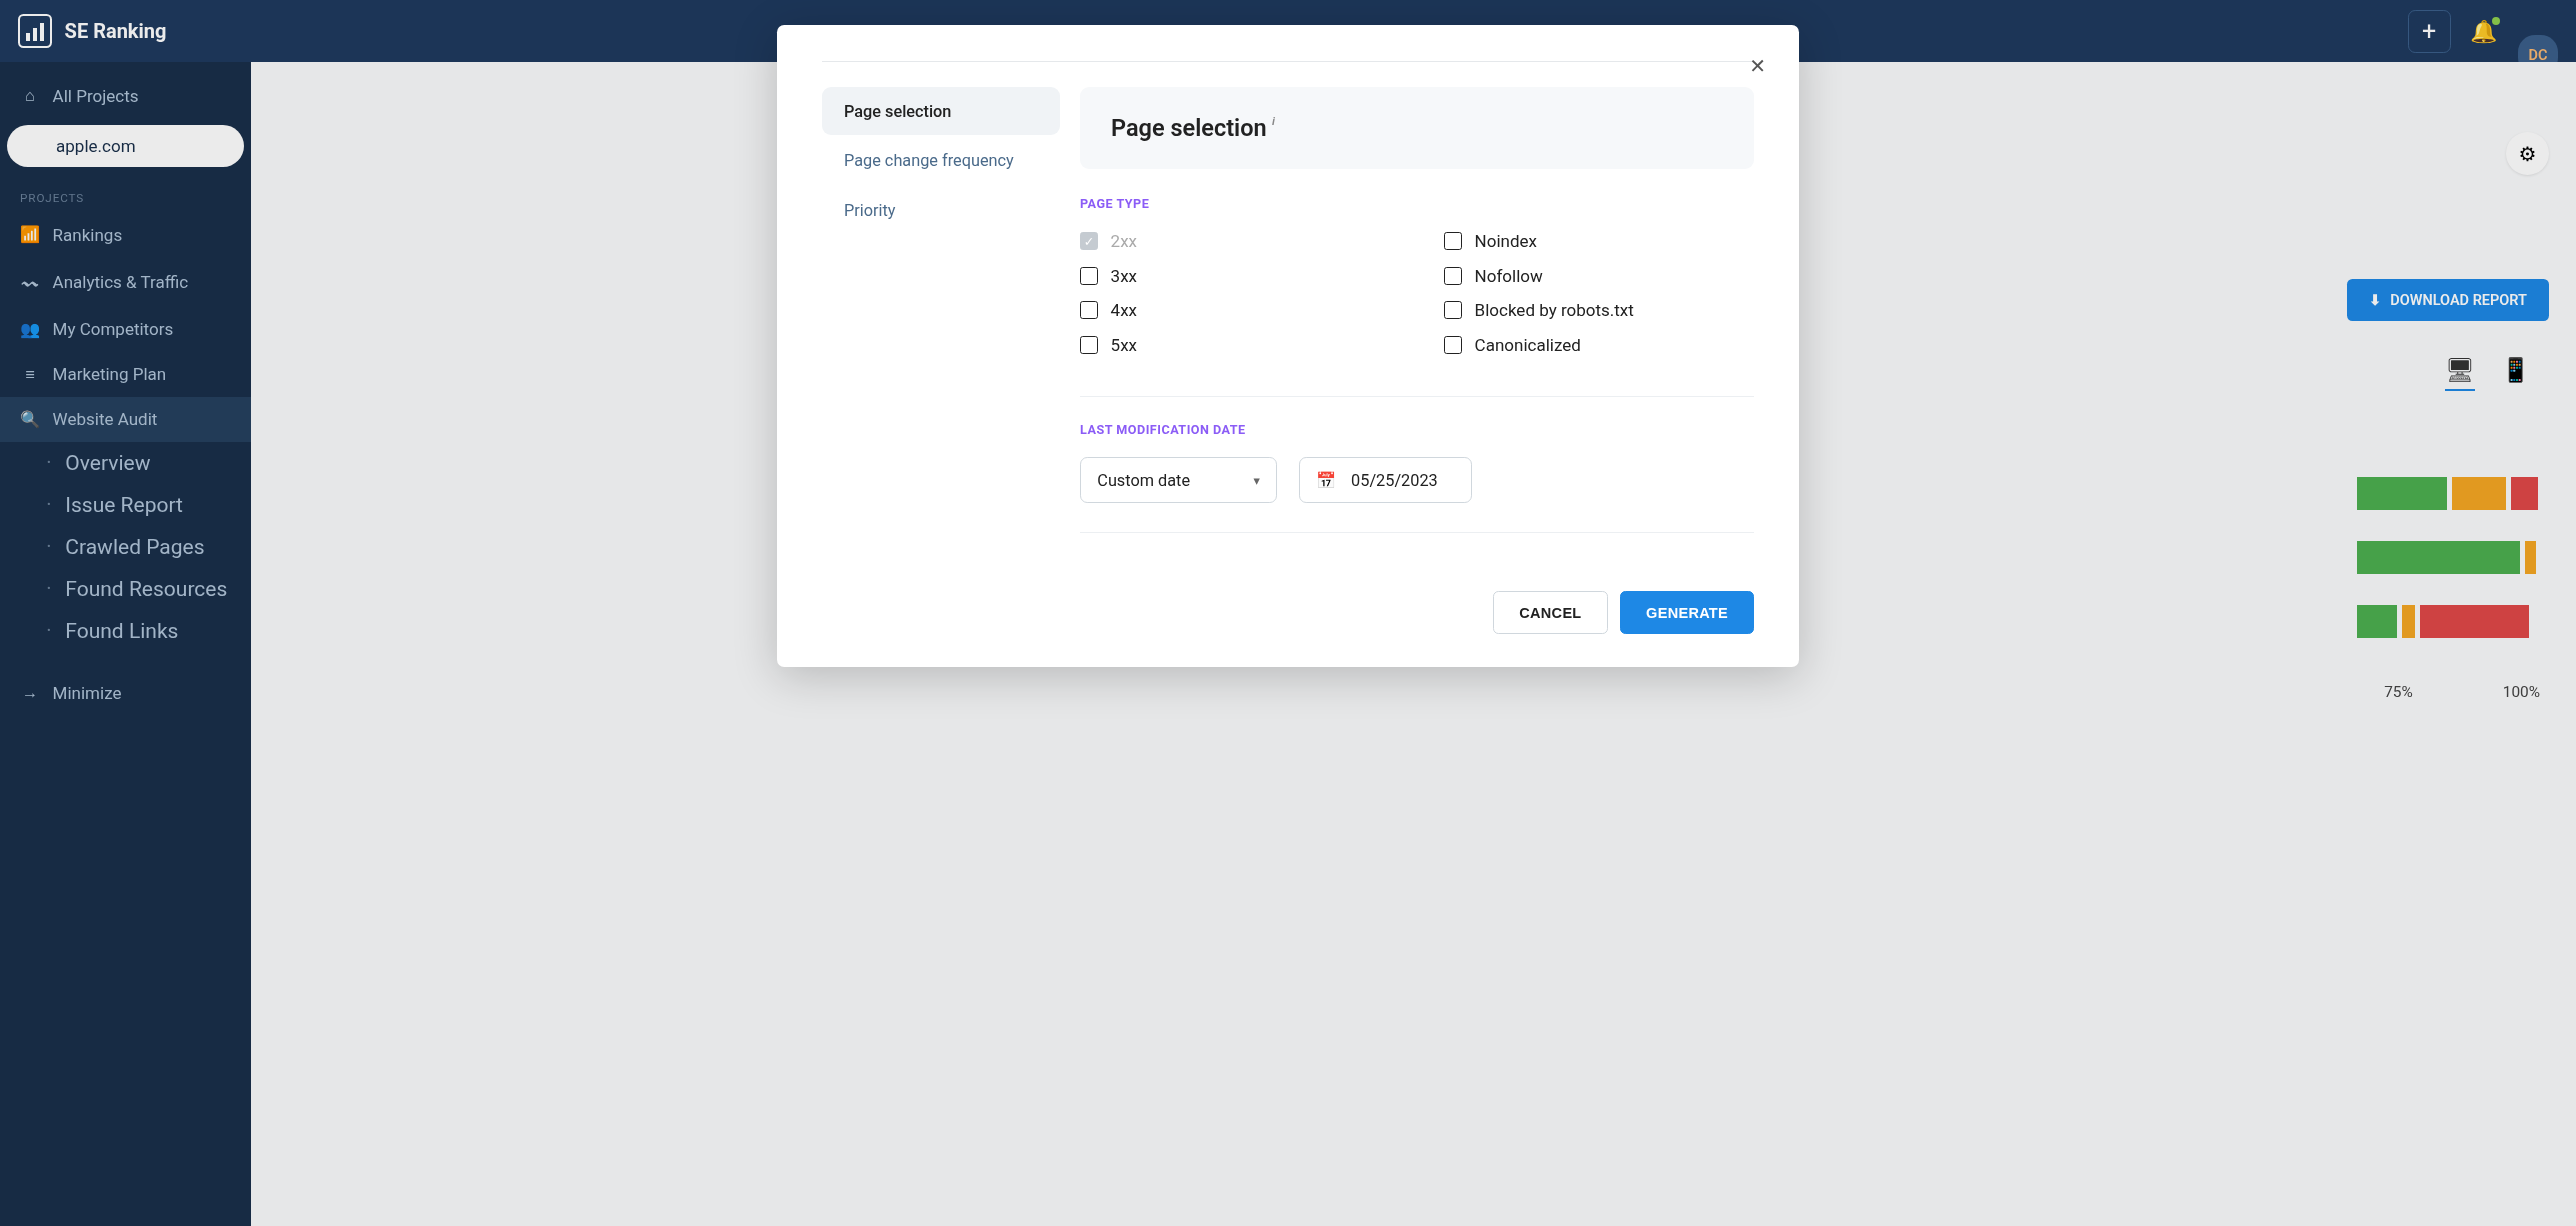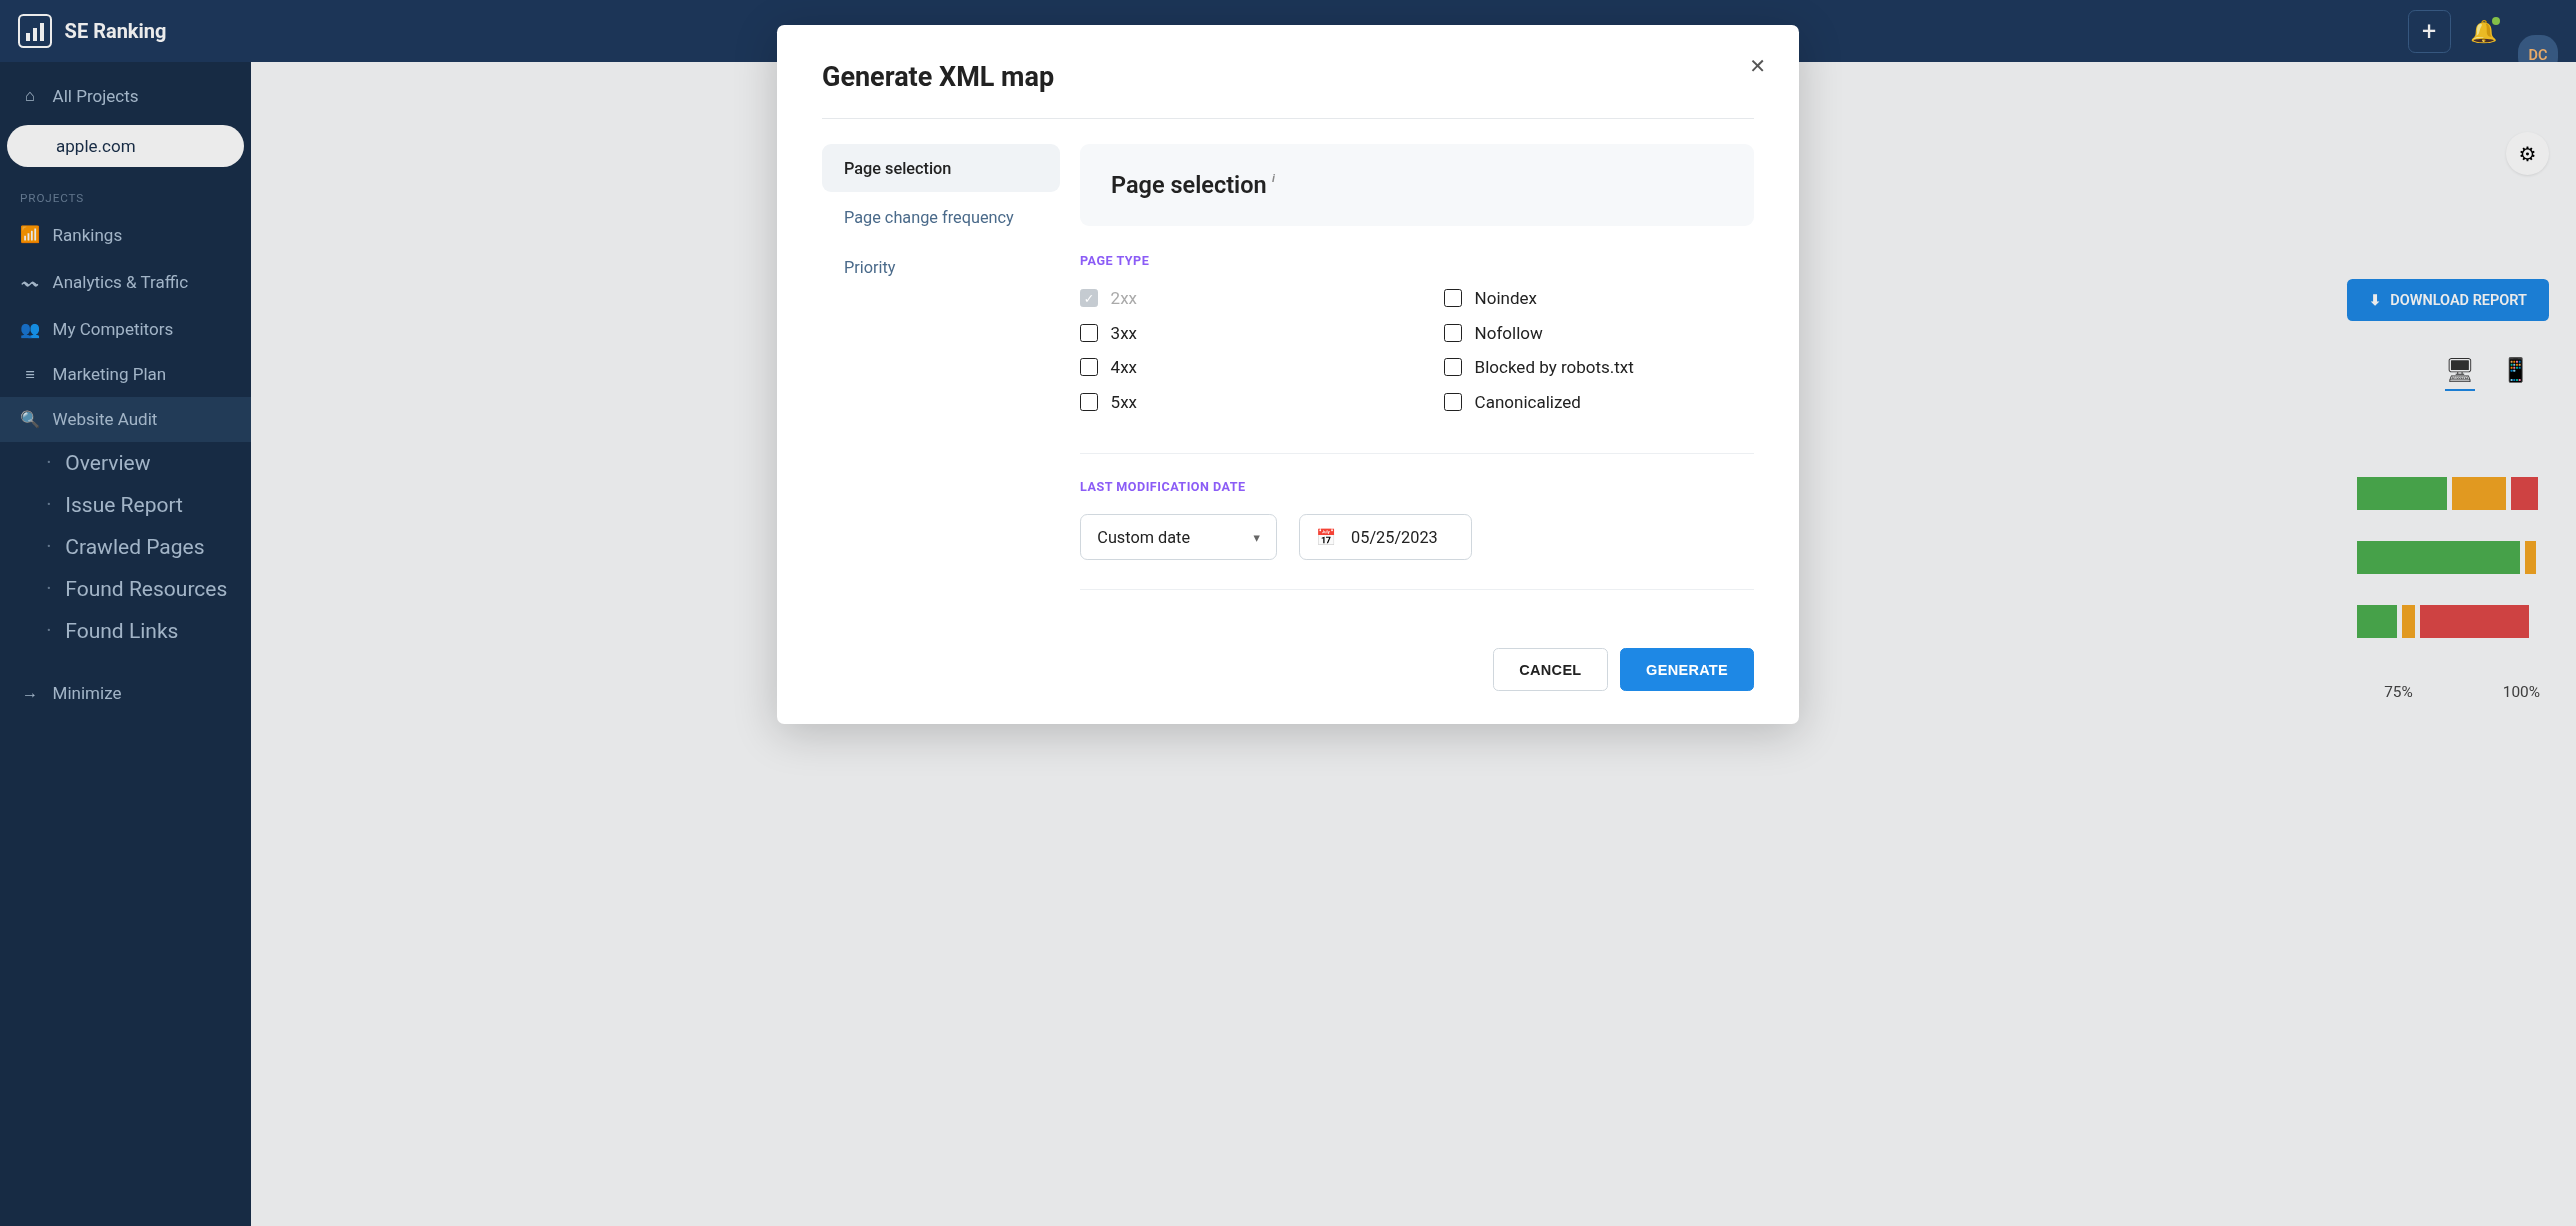--- a/index.html
+++ b/index.html
@@ -198,21 +198,20 @@
     <span>75%</span>
     <span>100%</span>
   </div>
 </div>
 
 <div class="modal-overlay">
   <div class="modal">
     <button class="modal-close">
       <span>✕</span>
     </button>
-    <h1 class="modal-title">Generate XML map</h1>
     <div class="modal-divider"></div>
 
     <div class="modal-body">
       <div class="modal-nav">
         <div class="modal-nav-item active">Page selection</div>
         <div class="modal-nav-item">Page change frequency</div>
         <div class="modal-nav-item">Priority</div>
       </div>
 
       <div class="modal-content">

